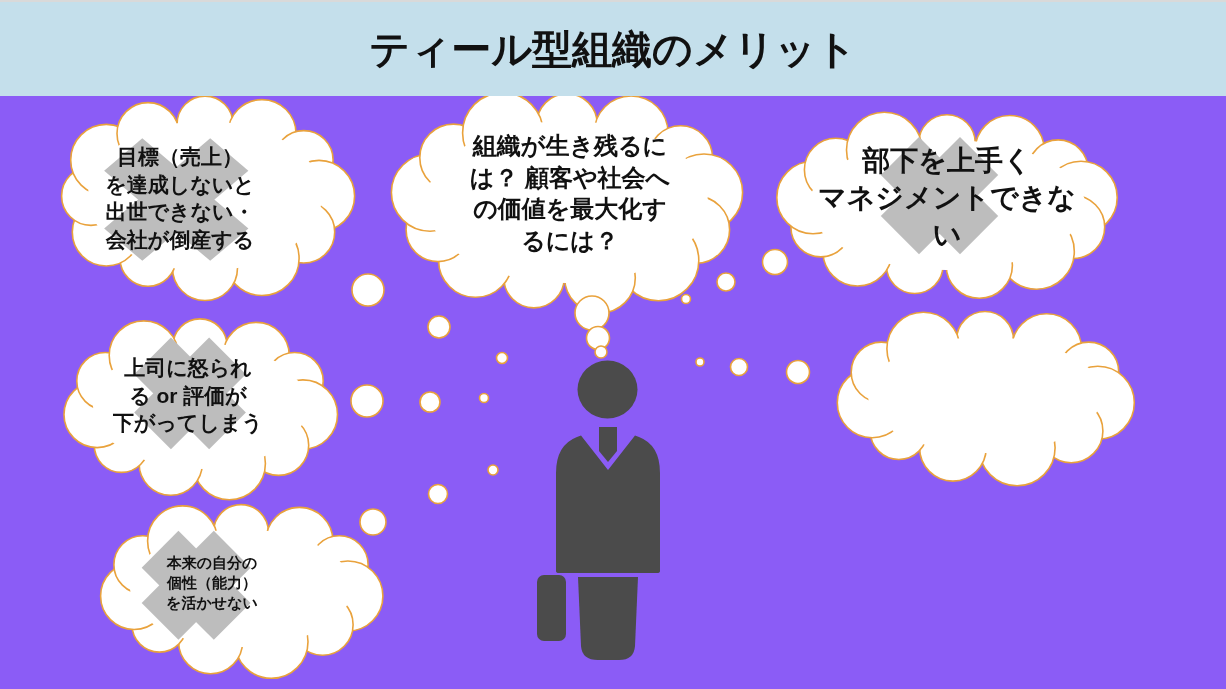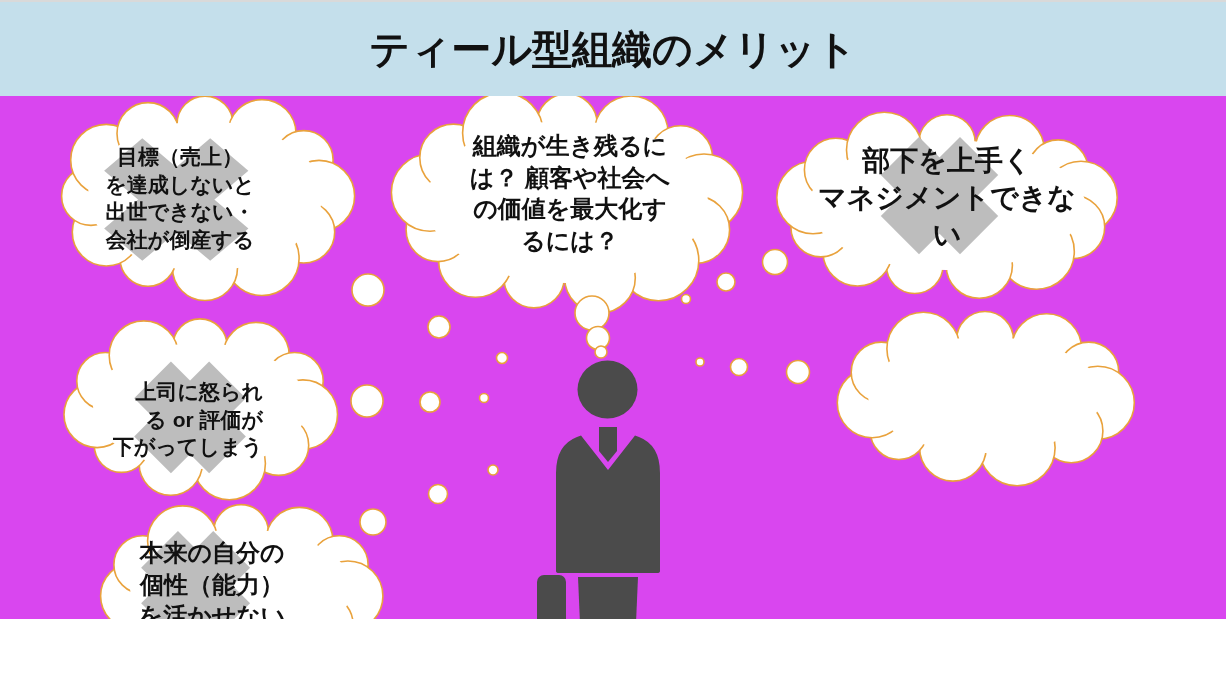--- a/index.html
+++ b/index.html
@@ -1,17 +1,17 @@
 <!DOCTYPE html>
 <html style="--banner_bg: #C4DFEB; --title_text: #111111; --cloud_outline: #E9A23C; --cross: #BDBDBD; --figure: #4B4B4B; --conclusion_bg: #3A86B3; --conclusion_text: #FFFFFF;"><head>
 <meta charset="utf-8">
 <style>
   html,body{margin:0;padding:0;background:#fff;}
   .stage{
-    position:relative;width:1226px;height:619px;overflow:hidden;background:#d946ef;
+    position:relative;width:1226px;height:689px;overflow:hidden;background:#8b5cf6;
     font-family:"Liberation Sans","DejaVu Sans",sans-serif;
   }
   .topline{position:absolute;top:0;left:0;width:100%;height:2px;background:#d9d9d9;z-index:6;}
   .banner{
     position:absolute;top:2px;left:0;width:100%;height:94px;
     background:var(--banner_bg,#C4DFEB);
     display:flex;align-items:center;justify-content:center;z-index:2;
   }
   .banner h1{
     margin:0;font-size:40px;font-weight:bold;color:var(--title_text,#111);
@@ -194,28 +194,28 @@
 の価値を最大化す
 るには？</div>
   </div>
 
   <div class="bubble" style="left:947px;top:198px;">
     <div class="xmark" style="--len:112px;--bar:54px;--xdx:-8px;--xdy:-2px;"></div>
     <div class="btext" style="font-size:28px;">部下を上手く
 マネジメントできない</div>
   </div>
 
-  <div class="bubble" style="left:188px;top:420px;text-align:right;">
+  <div class="bubble" style="left:188px;top:396px;">
     <div class="xmark" style="--len:106px;--bar:52px;--xdx:2px;--xdy:-3px;"></div>
     <div class="btext" style="font-size:21px;">上司に怒られ
 る or 評価が
 下がってしまう</div>
   </div>
 
 
   <div class="bubble" style="left:212px;top:585px;">
     <div class="xmark" style="--len:102px;--bar:52px;--xdx:-16px;--xdy:0px;"></div>
-    <div class="btext" style="font-size:24px;">本来の自分の
+    <div class="btext" style="font-size:15px;font-family:Liberation Mono, monospace;">本来の自分の
 個性（能力）
 を活かせない</div>
   </div>
 
 </div>
 
 </body></html>

